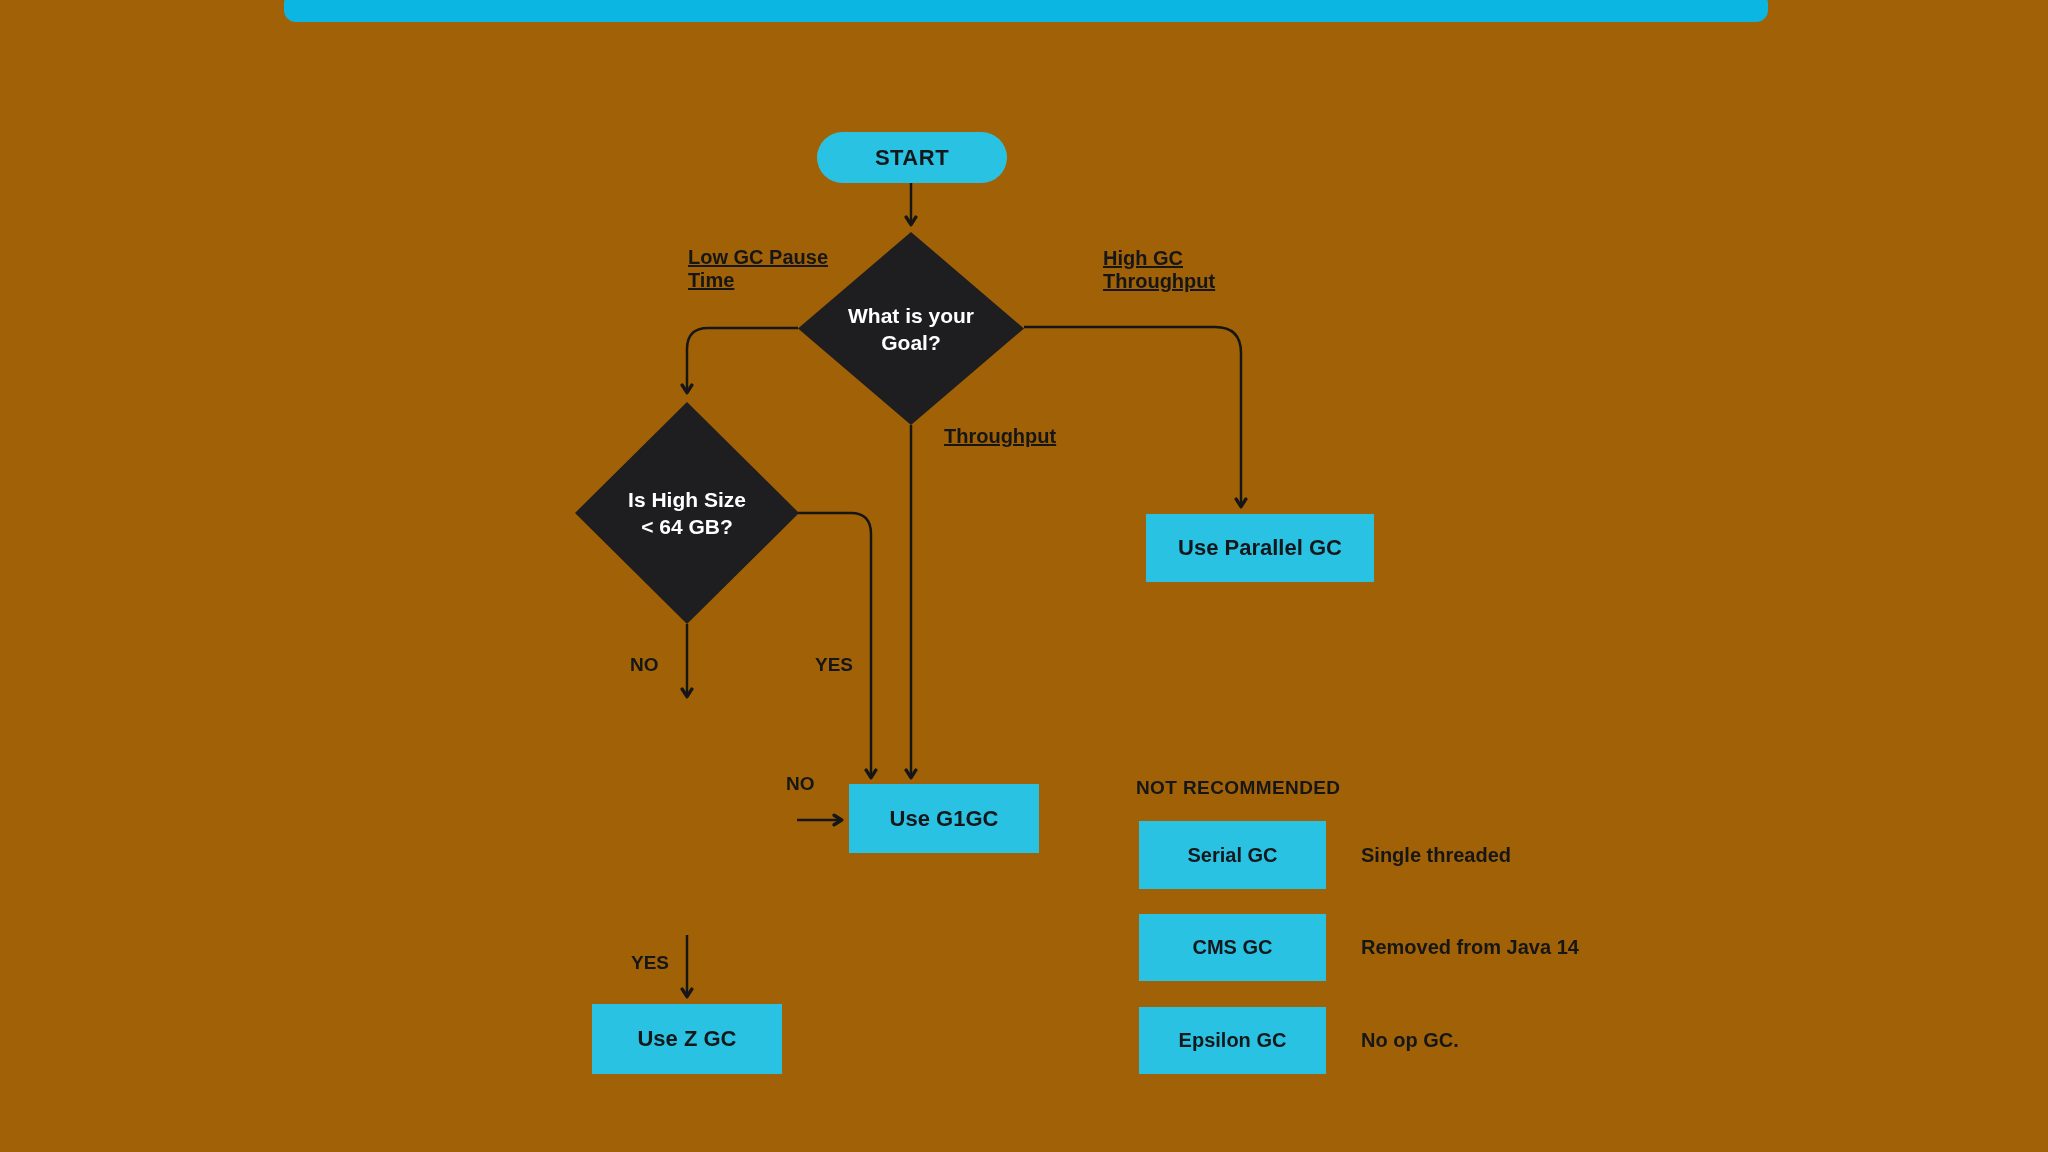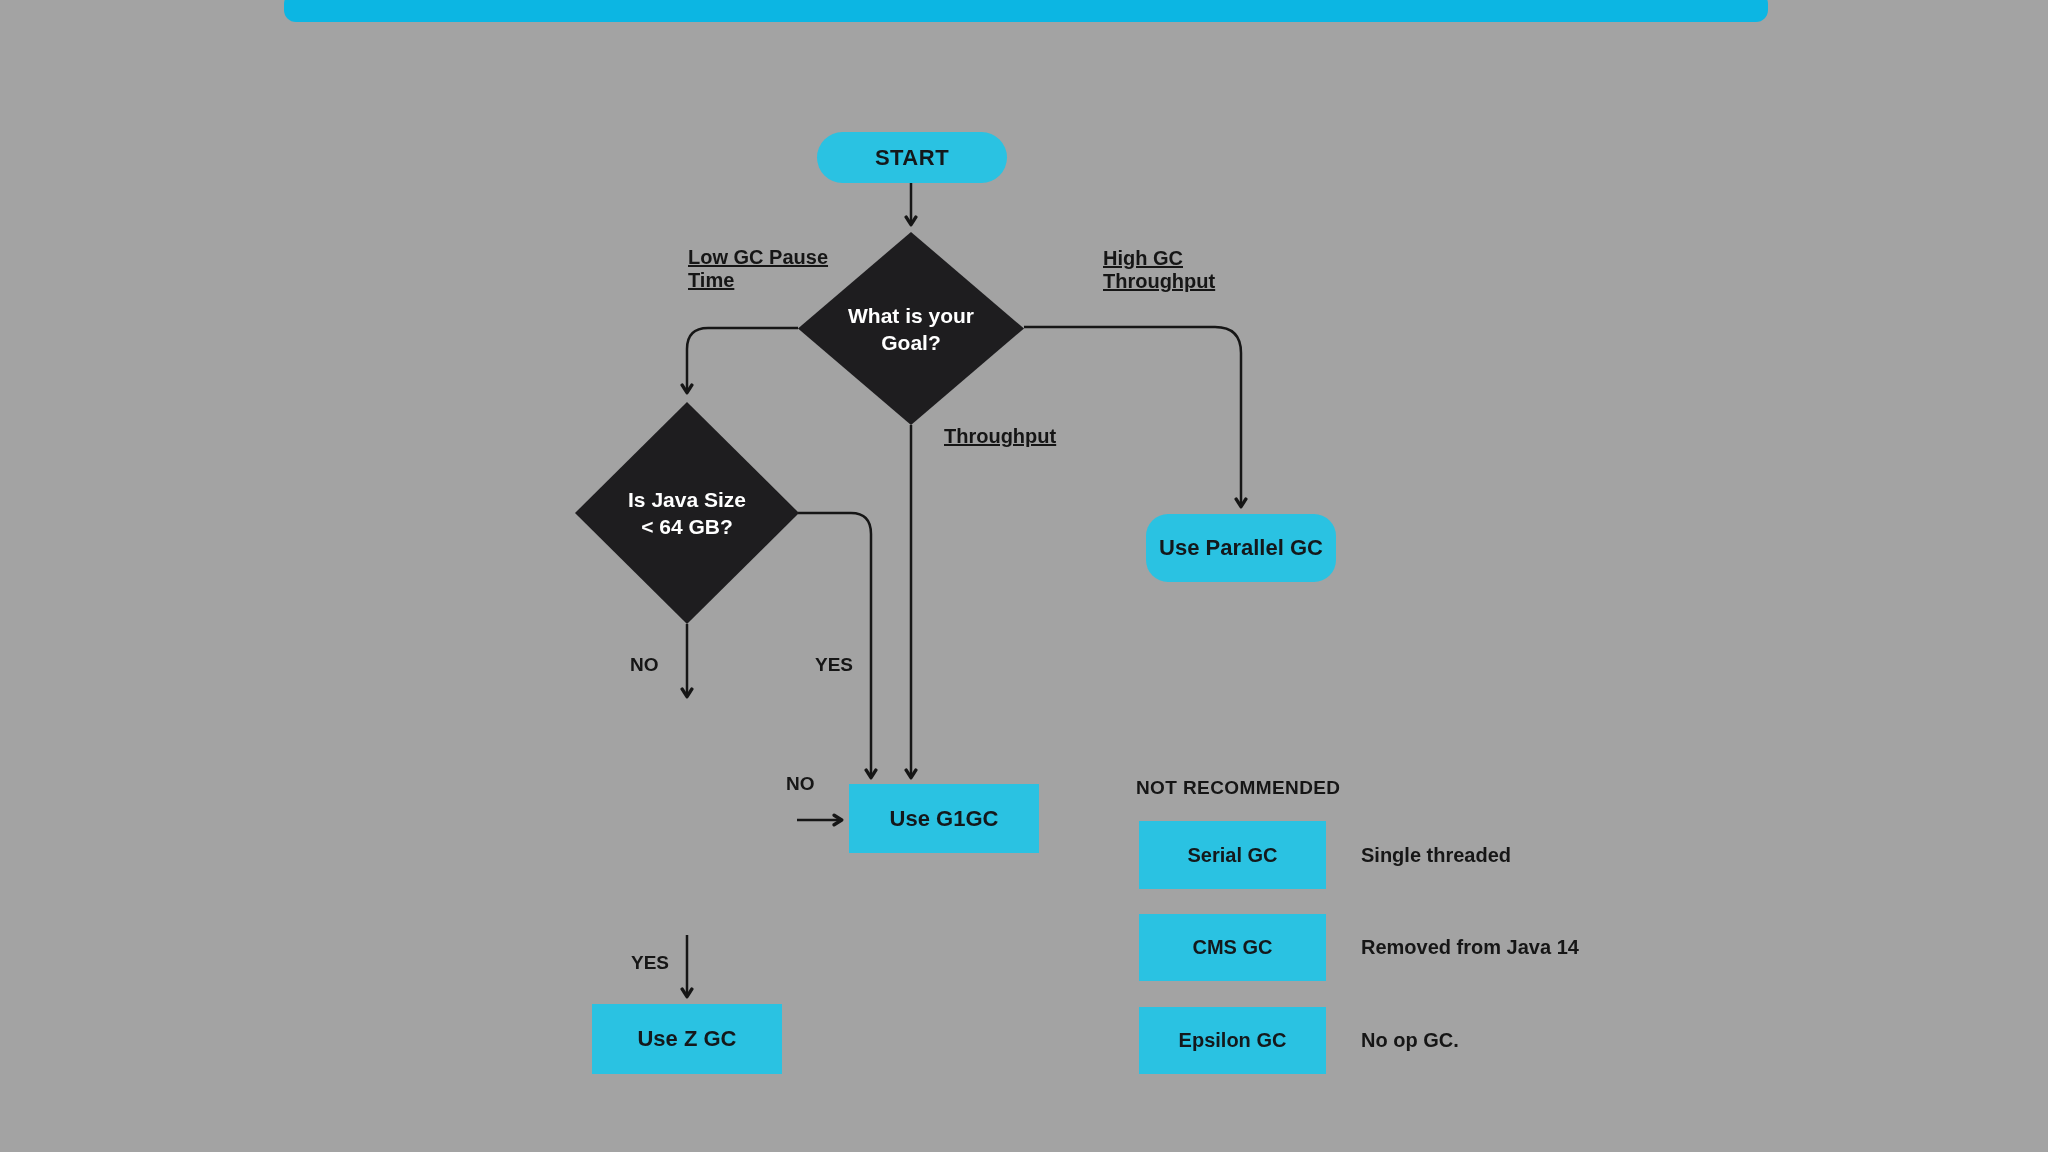--- a/index.html
+++ b/index.html
@@ -1,20 +1,20 @@
 <!DOCTYPE html>
 <html style="--accent: #2AC2E2; --bar: #0CB6E3; --node: #1E1D1F; --ink: #161616;"><head>
 <meta charset="utf-8">
 <style>
   html, body { margin: 0; padding: 0; background: #ffffff; }
   .canvas {
     position: relative;
     width: 2048px;
     height: 1152px;
-    background: #a3a3a3;
+    background: #a16207;
     overflow: hidden;
     font-family: "Liberation Sans", sans-serif;
     font-weight: 700;
     color: var(--ink, #161616);
   }
   svg.edges { position: absolute; left: 0; top: 0; width: 2048px; height: 1152px; }
   svg.edges path { stroke: var(--ink, #161616); stroke-width: 2.5; fill: none; }
 
   .node {
     position: absolute;
@@ -51,21 +51,21 @@
   .nr-title { position: absolute; left: 1136px; top: 777px; font-size: 19px; letter-spacing: 0.4px; white-space: nowrap; }
   .note   { position: absolute; left: 1361px; font-size: 20px; white-space: nowrap; }
 
   
   .p-start    { left: 817px;  top: 132px;  width: 190px; height: 51px; }
   .p-goal     { left: 798px;  top: 232px;  width: 226px; height: 193px; }
   .p-heap     { left: 575px;  top: 402px;  width: 224px; height: 222px; }
   .p-java     { left: 576px;  top: 705px;  width: 221px; height: 230px; font-size: 22px; }
   .p-g1gc     { left: 849px;  top: 784px;  width: 190px; height: 69px; }
   .p-zgc      { left: 592px;  top: 1004px; width: 190px; height: 70px; }
-  .p-parallel { left: 1146px; top: 514px;  width: 190px; height: 68px; border-radius: 22px; }
+  .p-parallel { left: 1146px; top: 514px;  width: 228px; height: 68px; }
   .p-serial   { left: 1139px; top: 821px;  width: 187px; height: 68px; }
   .p-cms      { left: 1139px; top: 914px;  width: 187px; height: 67px; justify-content: center; }
   .p-epsilon  { left: 1139px; top: 1007px; width: 187px; height: 67px; }
 
   
   .p-lowpause { left: 688px;  top: 246px; }
   .p-highthr  { left: 1103px; top: 247px; }
   .p-foot     { left: 944px;  top: 425px; }
   .p-heap-no  { left: 630px;  top: 654px; }
   .p-heap-yes { left: 815px;  top: 654px; }
@@ -100,21 +100,21 @@
 
   <div class="node cyan pill p-start">
     <span>START</span>
   </div>
 
   <div class="node diamond p-goal">
     <span class="dline">What is your</span>
     <span class="dline">Goal?</span>
   </div>
   <div class="node diamond p-heap">
-    <span class="dline">Is Java Size</span>
+    <span class="dline">Is High Size</span>
     <span class="dline">&lt; 64 GB?</span>
   </div>
 
   <div class="node cyan rect p-g1gc">
     <span>Use G1GC</span>
   </div>
   <div class="node cyan rect p-zgc">
     <span>Use Z GC</span>
   </div>
   <div class="node cyan rect p-parallel">

